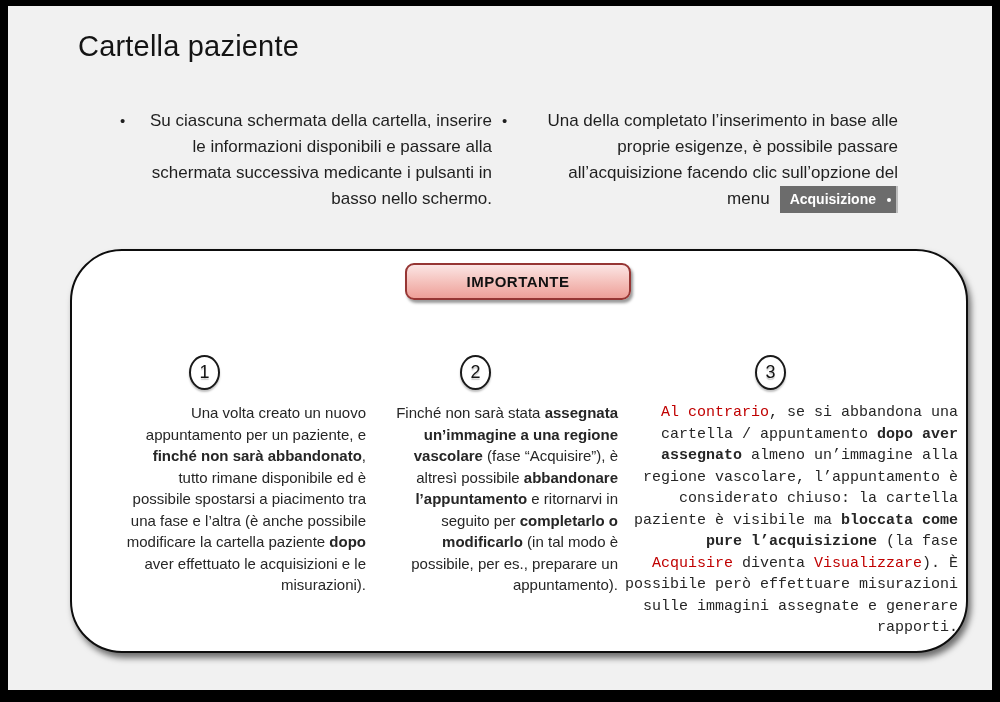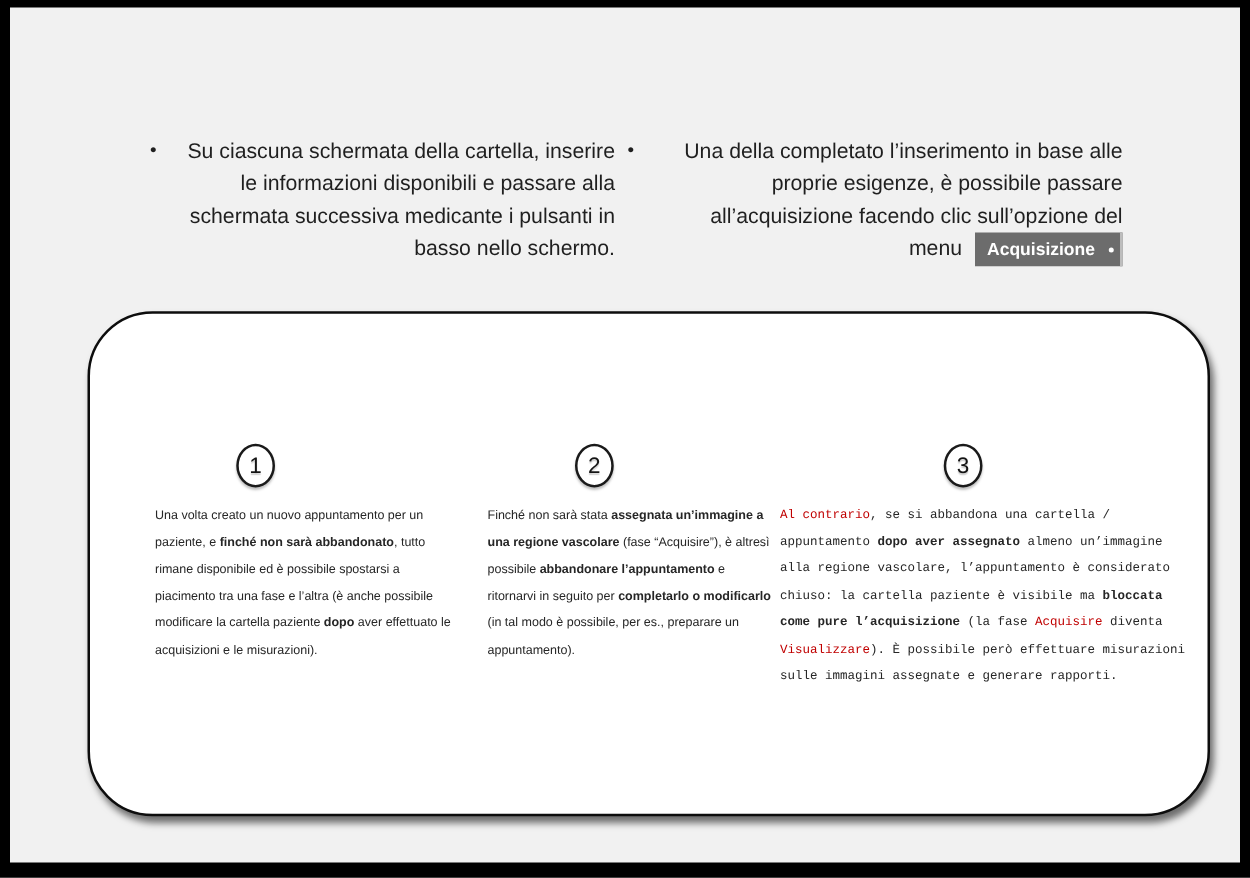--- a/index.html
+++ b/index.html
@@ -76,47 +76,49 @@
     display: flex; align-items: center; justify-content: center;
     font-size: 18px; color: #141414;
     box-shadow: 0 2px 2px rgba(0,0,0,0.25);
     text-shadow: 0 2px 1px rgba(0,0,0,0.2);
   }
   .num1 { left: 117px; }
   .num2 { left: 388px; }
   .num3 { left: 683px; }
   .col {
     position: absolute; top: 151px;
-    font-size: 10px; line-height: 21.5px; color: #262626;
+    font-size: 15px; line-height: 21.5px; color: #262626; text-align: right;
   }
   .col1 { left: 52px;  width: 242px; }
   .col2 { left: 318px; width: 228px; }
   .col3 { left: 552px; width: 334px; font-family: Liberation Mono, monospace; }
   .bold { font-weight: bold; }
   .red  { color: var(--accent-red, #c00000); }
 </style>
 </head>
 <body>
 
 <div class="frame">
   <div class="slide">
 
+    <h1 class="title">Cartella paziente</h1>
 
     <div class="bullet bullet-left">
       <span class="glyph">•</span>
       <p class="btext">Su ciascuna schermata della cartella, inserire le informazioni disponibili e passare alla schermata successiva medicante i pulsanti in basso nello schermo.</p>
     </div>
 
     <div class="bullet bullet-right">
       <span class="glyph">•</span>
       <p class="btext"><span>Una della completato l’inserimento in base alle proprie esigenze, è possibile passare all’acquisizione facendo clic sull’opzione del menu</span><span class="menu-btn"><span>Acquisizione</span><span class="menu-dot"></span></span></p>
     </div>
 
     <div class="ibox">
 
+      <div class="badge">IMPORTANTE</div>
 
 
       <div class="num num1">1</div>
       <div class="num num2">2</div>
       <div class="num num3">3</div>
 
       <div class="col col1"><span>Una volta creato un nuovo appuntamento per un paziente, e </span><span class="bold">finché non sarà abbandonato</span><span>, tutto rimane disponibile ed è possibile spostarsi a piacimento tra una fase e l’altra (è anche possibile modificare la cartella paziente </span><span class="bold">dopo</span><span> aver effettuato le acquisizioni e le misurazioni).</span></div>
       <div class="col col2"><span>Finché non sarà stata </span><span class="bold">assegnata un’immagine a una regione vascolare</span><span> (fase “Acquisire”), è altresì possibile </span><span class="bold">abbandonare l’appuntamento</span><span> e ritornarvi in seguito per </span><span class="bold">completarlo o modificarlo</span><span> (in tal modo è possibile, per es., preparare un appuntamento).</span></div>
       <div class="col col3"><span class="red">Al contrario</span><span>, se si abbandona una cartella / appuntamento </span><span class="bold">dopo aver assegnato</span><span> almeno un’immagine alla regione vascolare, l’appuntamento è considerato chiuso: la cartella paziente è visibile ma </span><span class="bold">bloccata come pure l’acquisizione</span><span> (la fase </span><span class="red">Acquisire</span><span> diventa </span><span class="red">Visualizzare</span><span>). È possibile però effettuare misurazioni sulle immagini assegnate e generare rapporti.</span></div>
 

